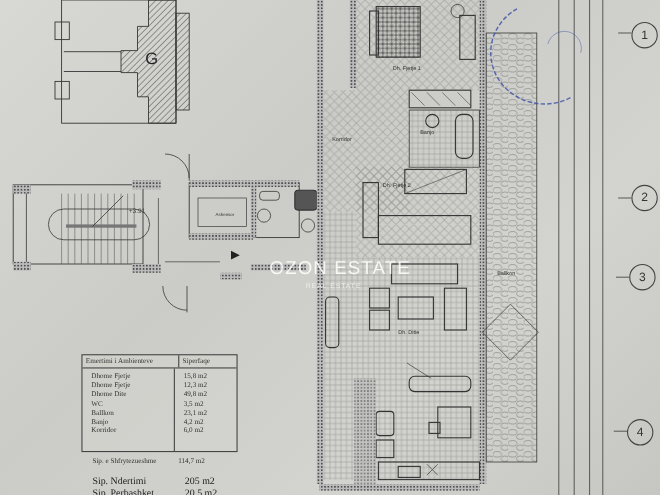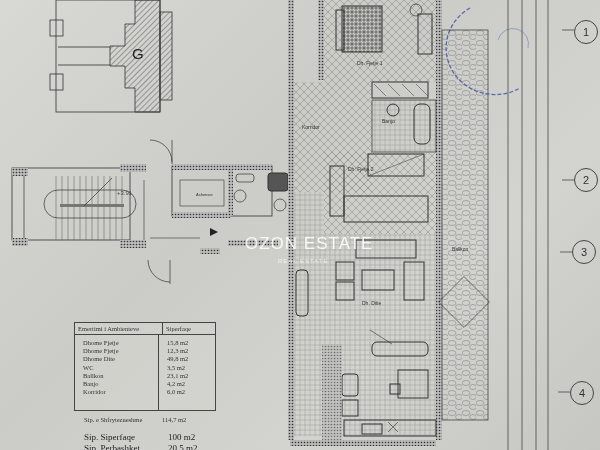--- a/index.html
+++ b/index.html
@@ -223,16 +223,16 @@
       <div class="r">3,5 m2</div>
       <div class="r">23,1 m2</div>
       <div class="r">4,2 m2</div>
       <div class="r">6,0 m2</div>
     </div>
   </div>
 </div>
 
 <div class="summary" style="left:84px;top:416px;">Sip. e Shfrytezueshme</div>
 <div class="summary" style="left:162px;top:416px;">114,7 m2</div>
-<div class="summary big" style="left:84px;top:432px;">Sip. Siperfaqe</div>
-<div class="summary big" style="left:168px;top:432px;">100 m2</div>
+<div class="summary big" style="left:84px;top:432px;">Sip. Ndertimi</div>
+<div class="summary big" style="left:168px;top:432px;">205 m2</div>
 <div class="summary big" style="left:84px;top:443px;">Sip. Perbashket</div>
 <div class="summary big" style="left:168px;top:443px;">20,5 m2</div>
 
 </body></html>

